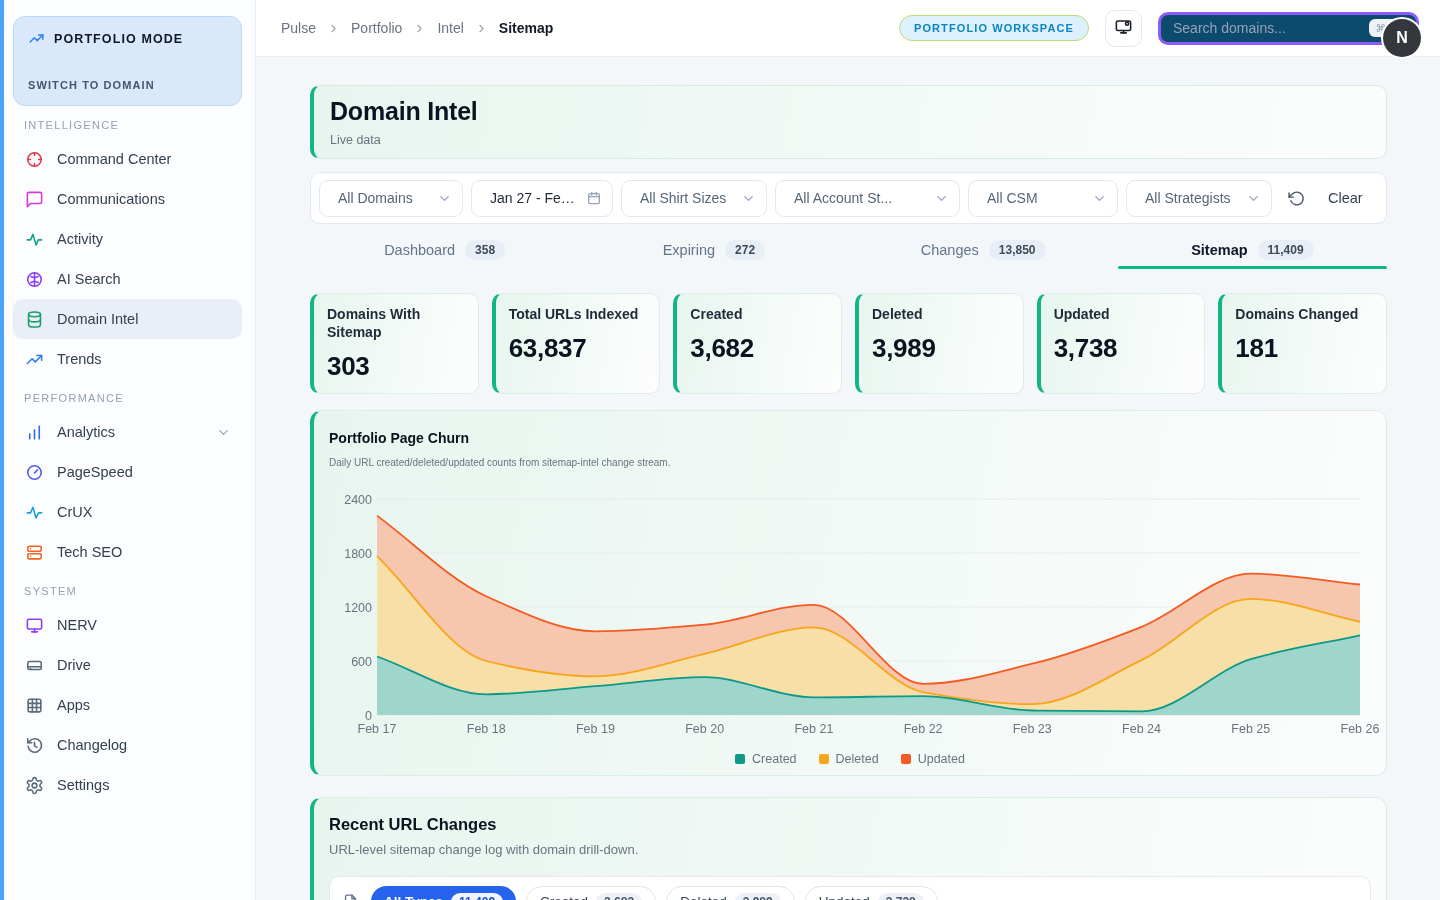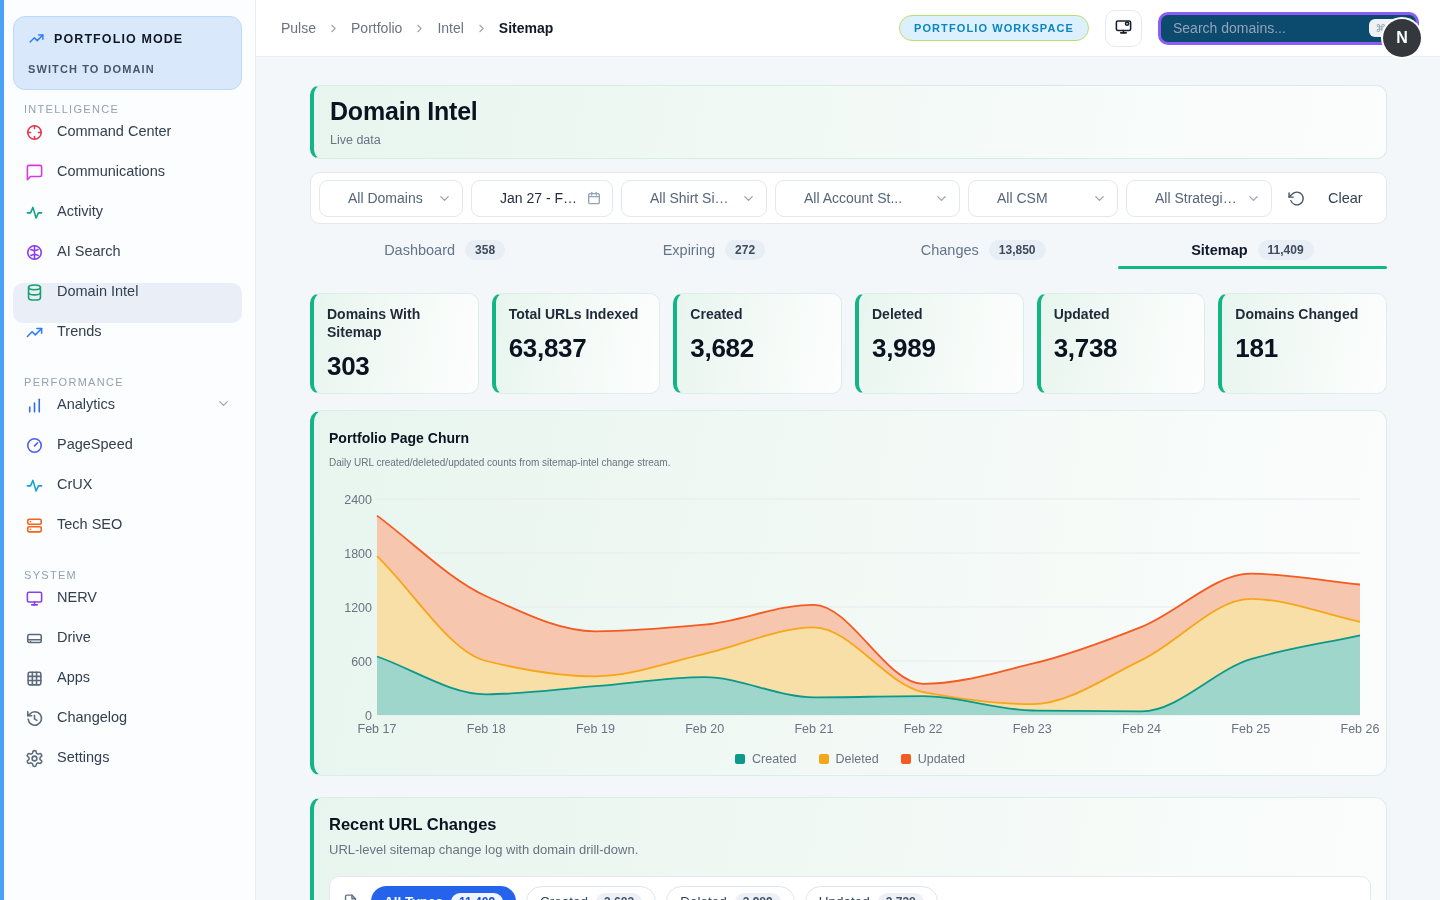--- a/index.html
+++ b/index.html
@@ -6,23 +6,23 @@
 html,body{margin:0;padding:0}
 body{width:1440px;height:900px;font-family:"Liberation Sans",sans-serif;background:#f4f7f9;overflow:hidden}
 .app{display:flex;width:100%;height:100%}
 
 .sidebar{width:256px;background:#fcfdfe;border-right:1px solid #e9edf2;position:relative;flex-shrink:0}
 .edge{position:absolute;left:0;top:0;bottom:0;width:4px;background:#4aa3f8}
 .mode-card{margin:16px 13px 0 13px;background:#d9e9fb;border:1px solid #bdd9f7;border-radius:12px;padding:13px 14px 14px}
 .mode-head{display:flex;align-items:center;gap:9px;color:#101826;font-weight:700;font-size:12.5px;letter-spacing:1.1px}
 .mode-head .ic{color:#2e7cf6;display:flex}
 .mode-desc{margin-top:6px;font-size:12.5px;color:#5b6b7e;line-height:1.32;max-width:170px}
-.mode-action{margin-top:16px;font-size:11px;font-weight:700;color:#46566b;letter-spacing:1.1px}
+.mode-action{margin-top:32px;font-size:11px;font-weight:700;color:#46566b;letter-spacing:1.1px}
 .nav-section-label{margin:13px 0 8px 24px;font-size:11px;font-weight:400;color:#93a1b1;letter-spacing:1.3px}
-.nav-item{display:flex;gap:13px;height:40px;margin:0 13px;padding:0 11px;border-radius:10px;font-size:14.5px;color:#33404f;font-weight:500}
+.nav-item{display:flex;align-items:center;gap:13px;height:40px;margin:0 13px;padding:0 11px;border-radius:10px;font-size:14.5px;color:#33404f;font-weight:500}
 .nav-item.active{background:#eaeef7}
 .nav-item .ic{display:flex;width:20px;justify-content:center}
 .nav-item .chev{margin-left:auto;color:#9aa7b5;display:flex}
 
 .main{flex:1;display:flex;flex-direction:column;min-width:0}
 .topbar{height:57px;background:#fff;border-bottom:1px solid #e7edf2;display:flex;align-items:center;padding:0 21px 0 25px;position:relative;flex-shrink:0}
 .crumbs{display:flex;align-items:center;gap:11px;font-size:14px;color:#6b7280}
 .crumb-sep{color:#9ca3af;display:flex}
 .crumb.last{color:#111827;font-weight:600}
 .ws-badge{margin-left:auto;background:#ddf0fd;color:#0a85c2;border:1px solid #b9e06f;border-radius:999px;padding:6px 14px;font-size:11px;font-weight:700;letter-spacing:1.1px}
@@ -30,21 +30,21 @@
 .search{margin-left:16px;width:261px;height:33px;border:3px solid #8b5cf6;border-radius:10px;background:#0c4a6e;display:flex;align-items:center;padding:0 9px 0 12px;color:#94a3b8;font-size:14px}
 .search .chip{margin-left:auto;margin-right:8px;background:#eef2f6;border-radius:6px;padding:3px 6px;font-size:10.5px;color:#8b98a8}
 .avatar{position:absolute;right:19px;top:19px;width:38px;height:38px;border-radius:50%;background:#34383d;color:#fff;display:flex;align-items:center;justify-content:center;font-size:16px;font-weight:700;box-shadow:0 0 0 2px #fff;z-index:5}
 .content{flex:1;padding:28px 53px 0 54px;overflow:hidden}
 
 .hero{height:74px;border-radius:10px;border:1px solid #d7ece2;border-left:4px solid #12b583;background:linear-gradient(100deg,#e8f5ef 0%,#f1f9f5 45%,#fcfdfd 100%);padding:11px 16px}
 .hero h1{margin:0;font-size:25px;font-weight:800;color:#0b1220;letter-spacing:-.2px}
 .hero .sub{margin-top:7px;font-size:12.5px;color:#6b7280}
 
 .filters{margin-top:13px;height:52px;background:#fff;border:1px solid #e5e9ef;border-radius:10px;display:flex;align-items:center;padding:0 24px 0 8px;gap:8px}
-.select{height:37px;border:1px solid #e3e8ee;border-radius:9px;background:#fff;display:flex;align-items:center;justify-content:space-between;padding:0 10px 0 28px;font-size:14px;color:#56657a;gap:8px;flex-shrink:0}
+.select{height:37px;border:1px solid #e3e8ee;border-radius:9px;background:#fff;display:flex;align-items:center;justify-content:space-between;padding:0 10px 0 18px;font-size:14px;color:#56657a;gap:8px;flex-shrink:0}
 .select .ci{color:#94a3b8;display:flex}
 .select:nth-child(1){width:144px}
 .select:nth-child(2){width:142px;color:#1f2937;font-weight:500}
 .select:nth-child(3){width:146px}
 .select:nth-child(4){width:185px}
 .select:nth-child(5){width:150px}
 .select:nth-child(6){width:146px}
 .select .lbl{white-space:nowrap;overflow:hidden;text-overflow:ellipsis}
 .fspacer{flex:1}
 .reset-btn{color:#44546a;display:flex;background:none;border:none;padding:0}

